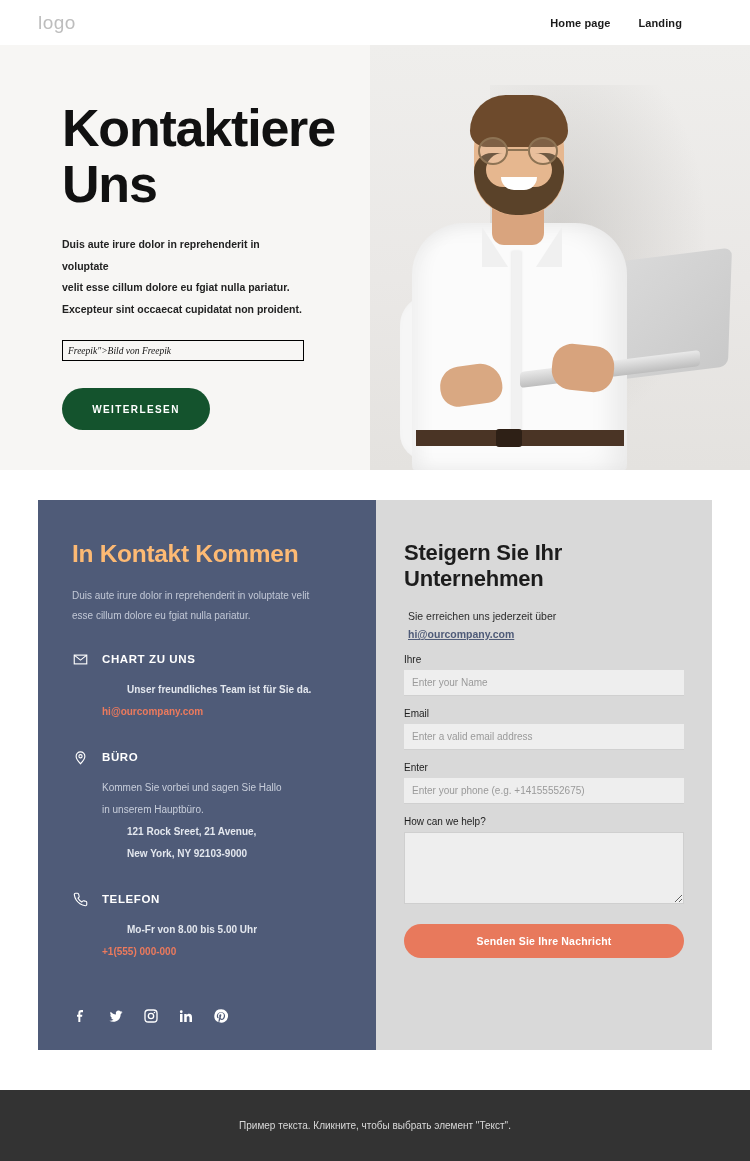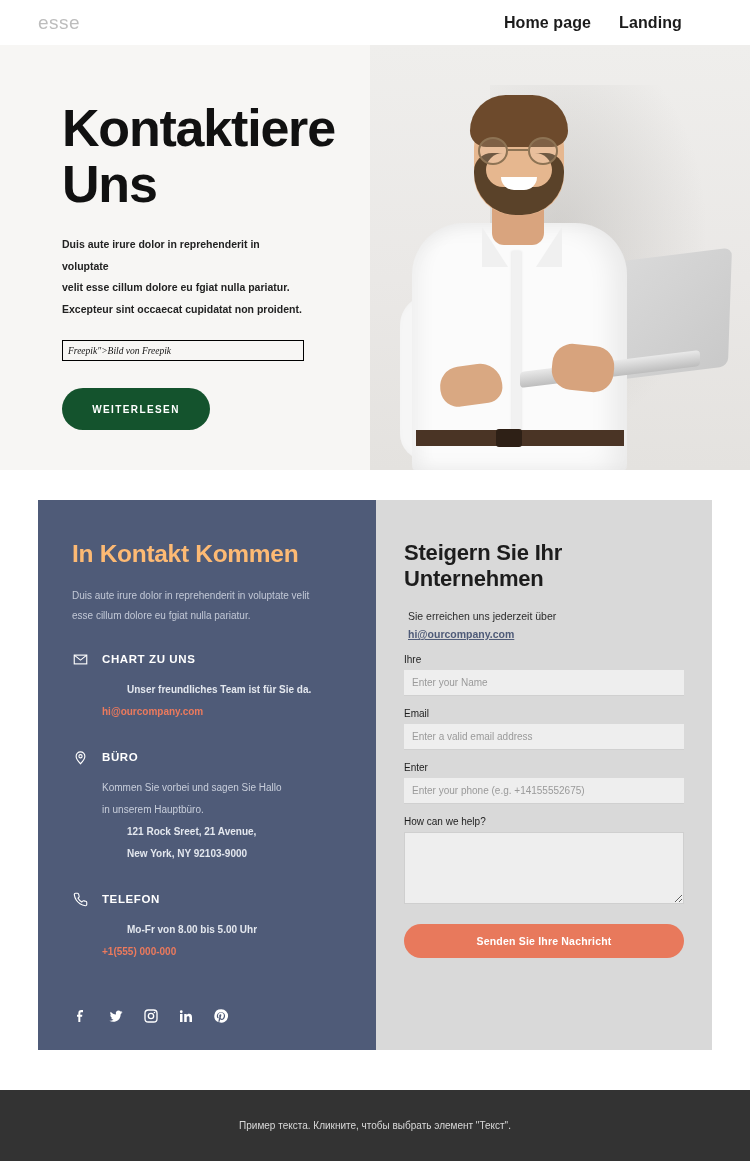--- a/index.html
+++ b/index.html
@@ -24,21 +24,21 @@
     color: #bdbdbd;
     font-weight: 400;
     letter-spacing: 0.5px;
   }
   .nav {
     margin-left: auto;
     display: flex;
     gap: 28px;
   }
   .nav-link {
-    font-size: 16px;
+    font-size: 11px;
     font-weight: bold;
     color: #1b1b1b;
     text-decoration: none;
     letter-spacing: 0.1px;
   }
 
   
   .hero {
     position: relative;
     height: 425px;
@@ -429,21 +429,21 @@
   }
   .footer-text {
     font-size: 10px;
     color: #d9d9d9;
   }
 </style>
 </head>
 <body>
 
 <header class="site-header">
-  <div class="logo-text">esse</div>
+  <div class="logo-text">logo</div>
   <nav class="nav">
     <a class="nav-link" href="#">Home page</a>
     <a class="nav-link" href="#">Landing</a>
   </nav>
 </header>
 
 <section class="hero">
 
   <div class="hero-photo">
     <div class="ph-shadow"></div>

